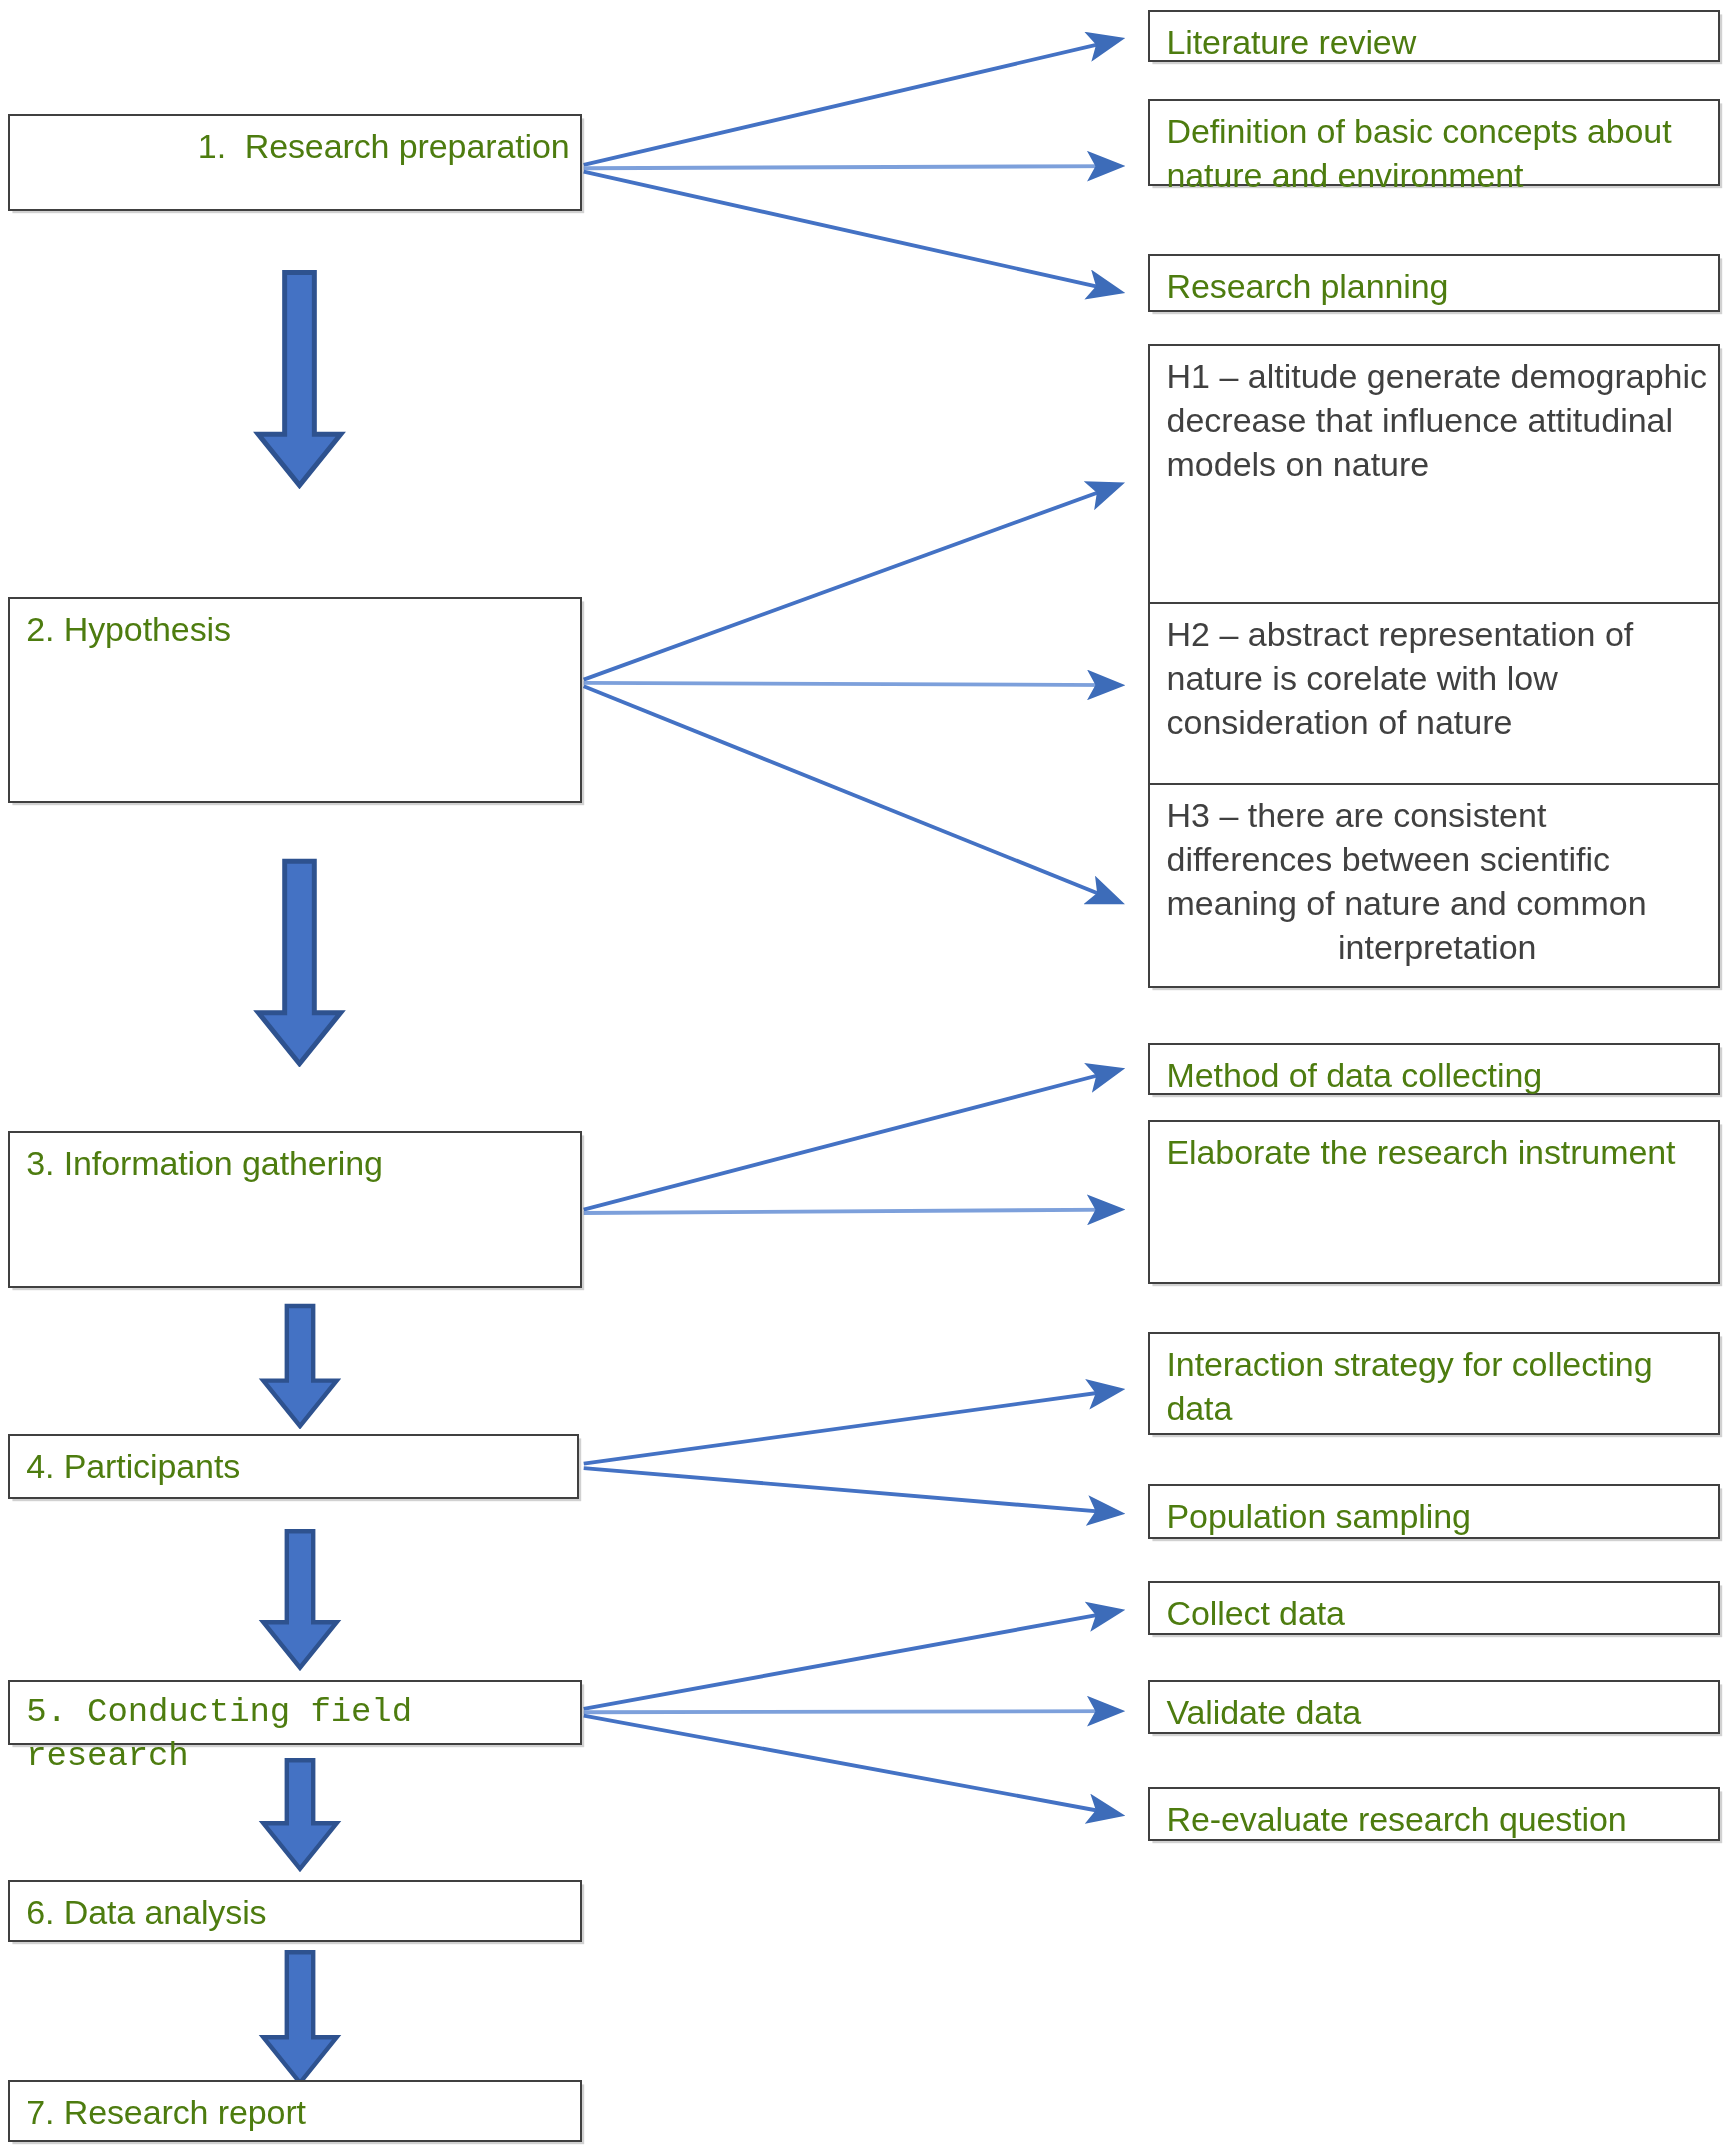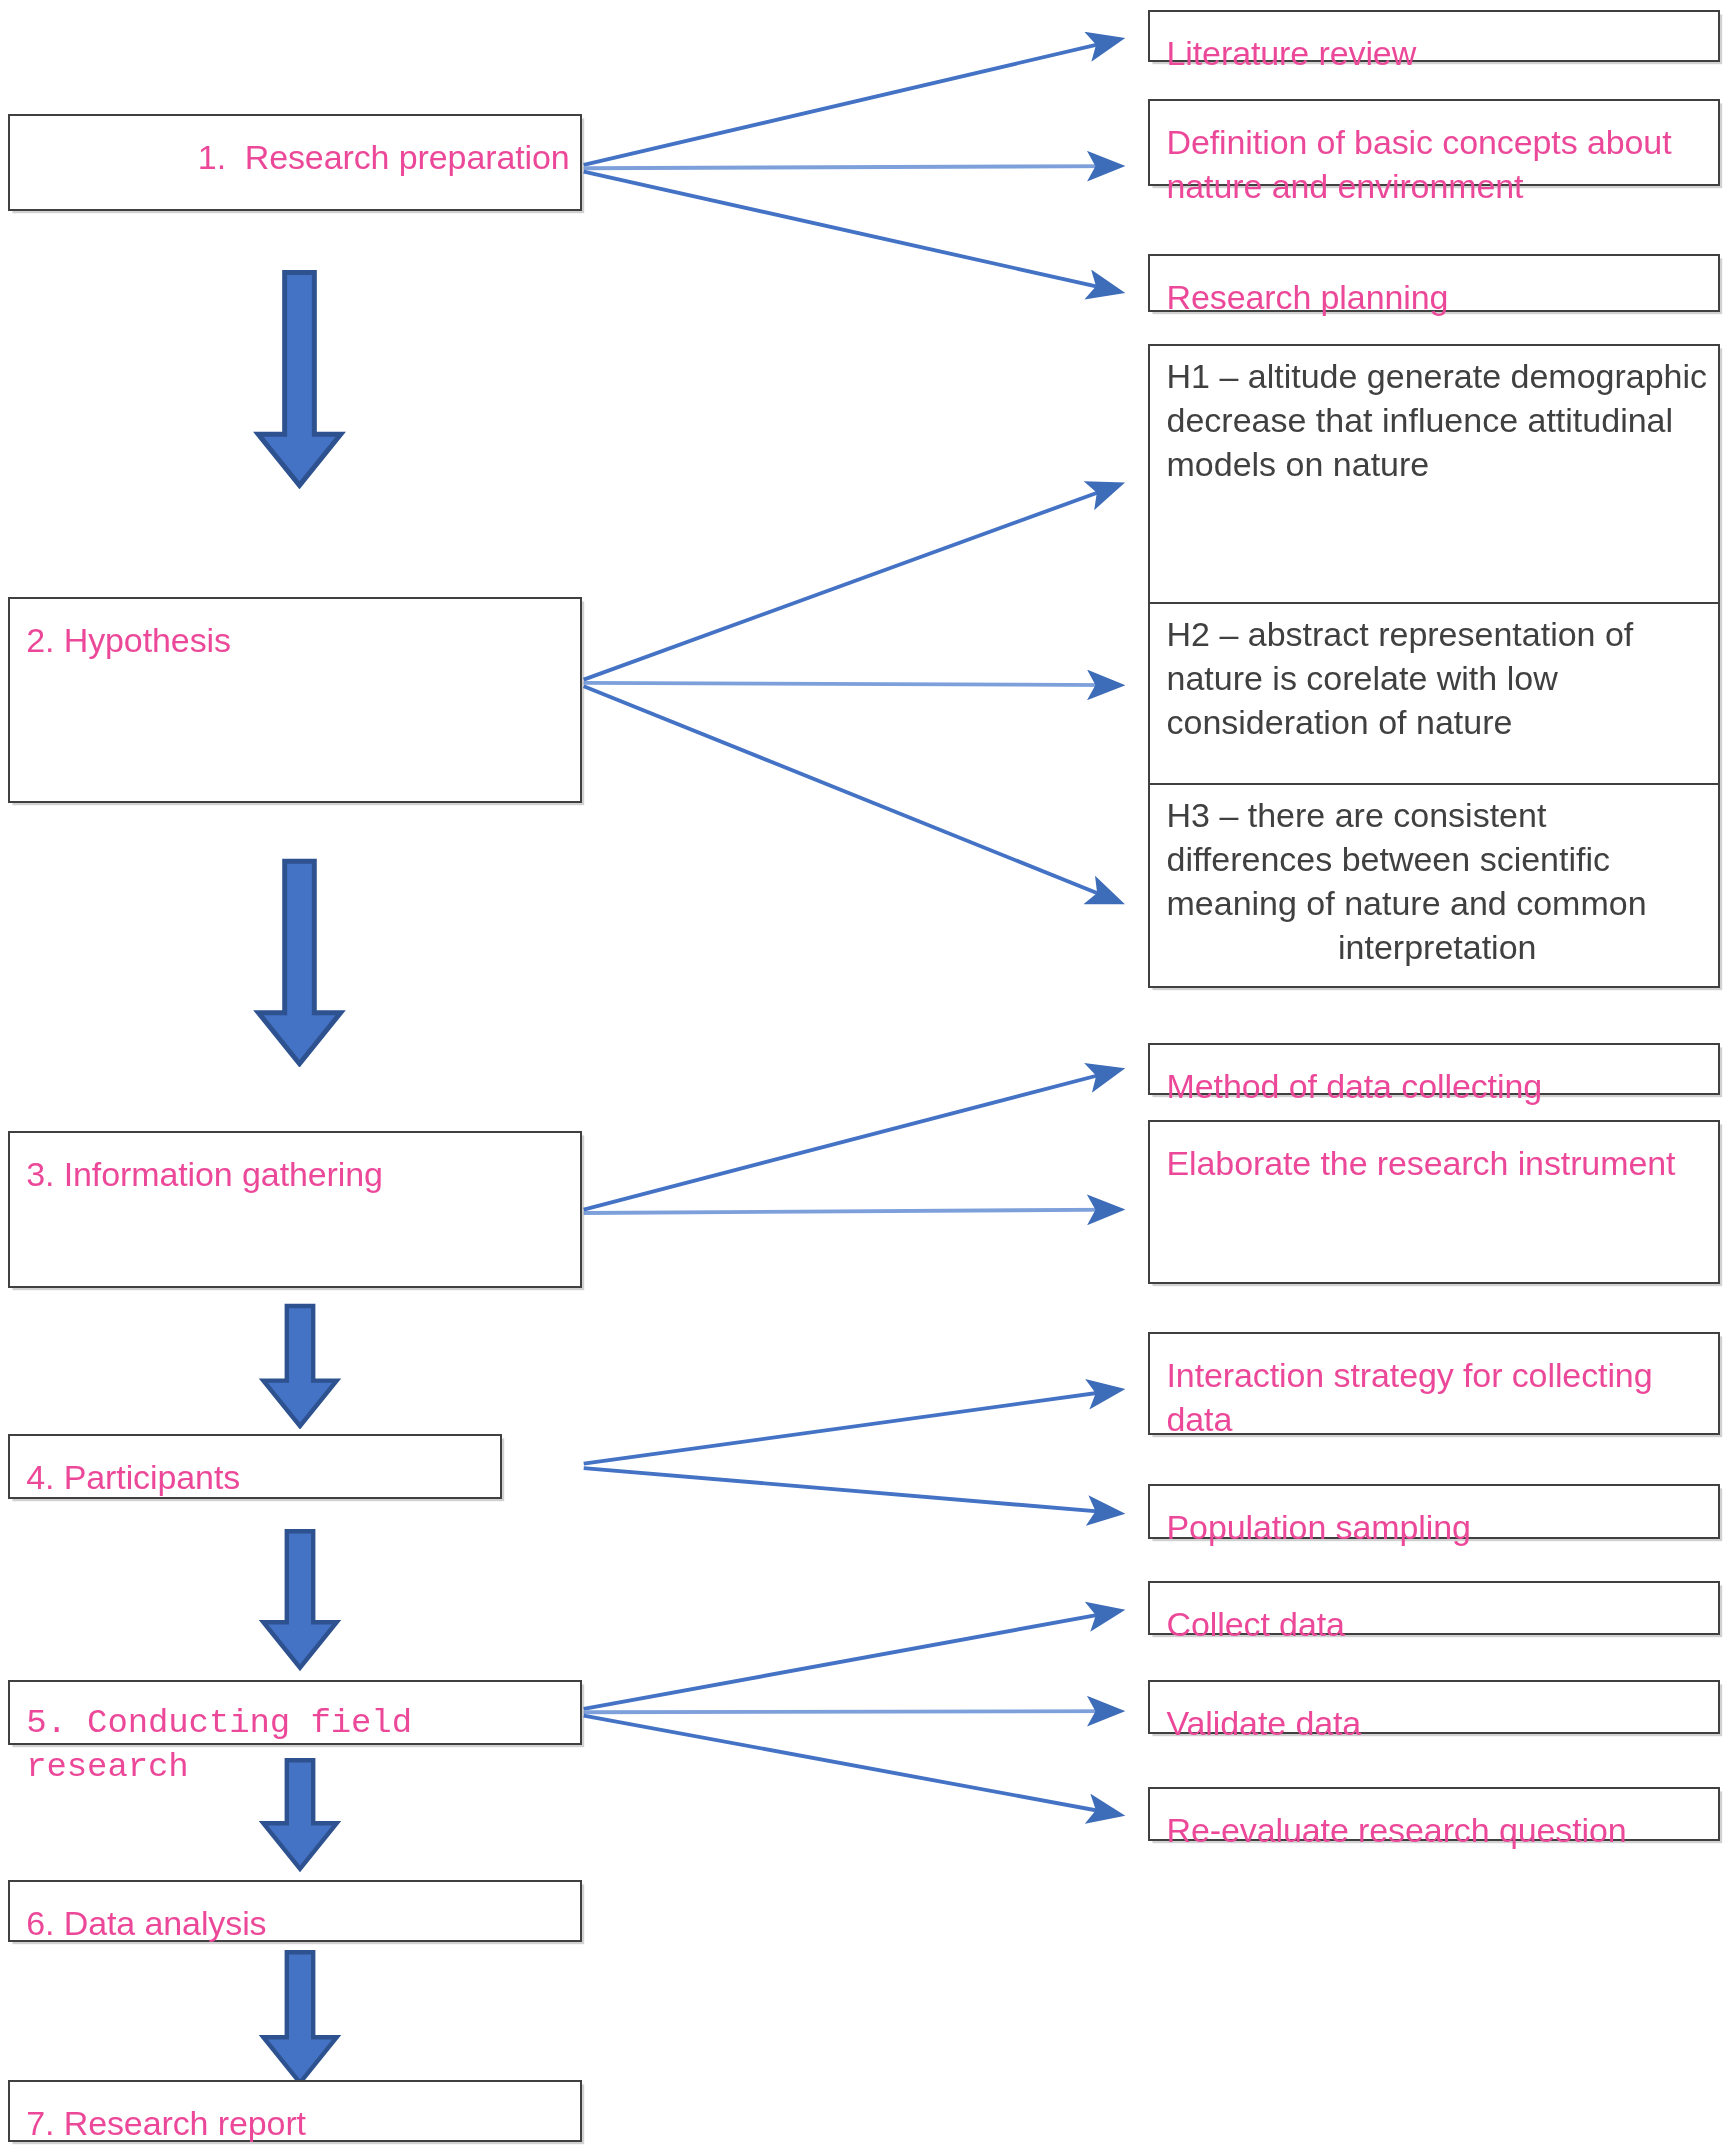--- a/index.html
+++ b/index.html
@@ -19,24 +19,24 @@
     position: absolute;
     box-sizing: border-box;
     background: #ffffff;
     border: 2.2px solid #404040;
     box-shadow: 3.3px 3.3px 0 -1.1px rgba(0,0,0,0.18);
   }
   .node .label {
     position: absolute;
     left: 16.5px;
     right: 10px;
-    top: 19px;
+    top: 8px;
     font-size: 34px;
     line-height: 1.30;
-    color: #ec4899;
+    color: #4d7c0f;
     letter-spacing: -0.1px;
     white-space: pre-wrap;
   }
   
   .hyp-stack {
     position: absolute;
     box-sizing: border-box;
     border: 2.2px solid #404040;
     background: #ffffff;
     box-shadow: 3.3px 3.3px 0 -1.1px rgba(0,0,0,0.18);
@@ -164,21 +164,21 @@
   </div>
 
   <div class="node" style="left:7.7px; top:597px; width:574px; height:206px;">
     <div class="label">2. Hypothesis</div>
   </div>
 
   <div class="node" style="left:7.7px; top:1131px; width:574px; height:157px;">
     <div class="label">3. Information gathering</div>
   </div>
 
-  <div class="node" style="left:7.7px; top:1434px; width:494px; height:65px;padding-left:44px;">
+  <div class="node" style="left:7.7px; top:1434px; width:571px; height:65px;padding-left:44px;">
     <div class="label">4. Participants</div>
   </div>
 
   <div class="node" style="left:7.7px; top:1680px; width:574px; height:65px;font-family:Liberation Mono, monospace;">
     <div class="label">5. Conducting field research</div>
   </div>
 
   <div class="node" style="left:7.7px; top:1880px; width:574px; height:62px;">
     <div class="label">6. Data analysis</div>
   </div>

